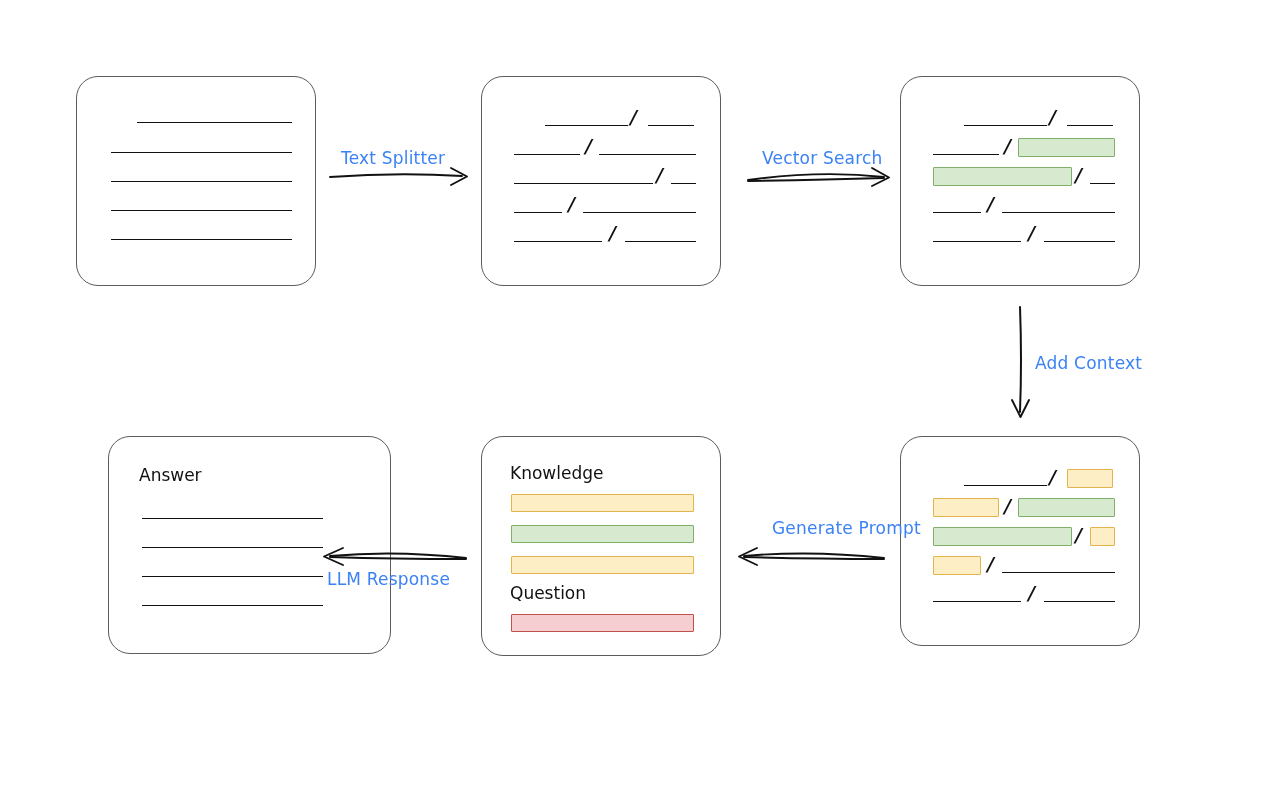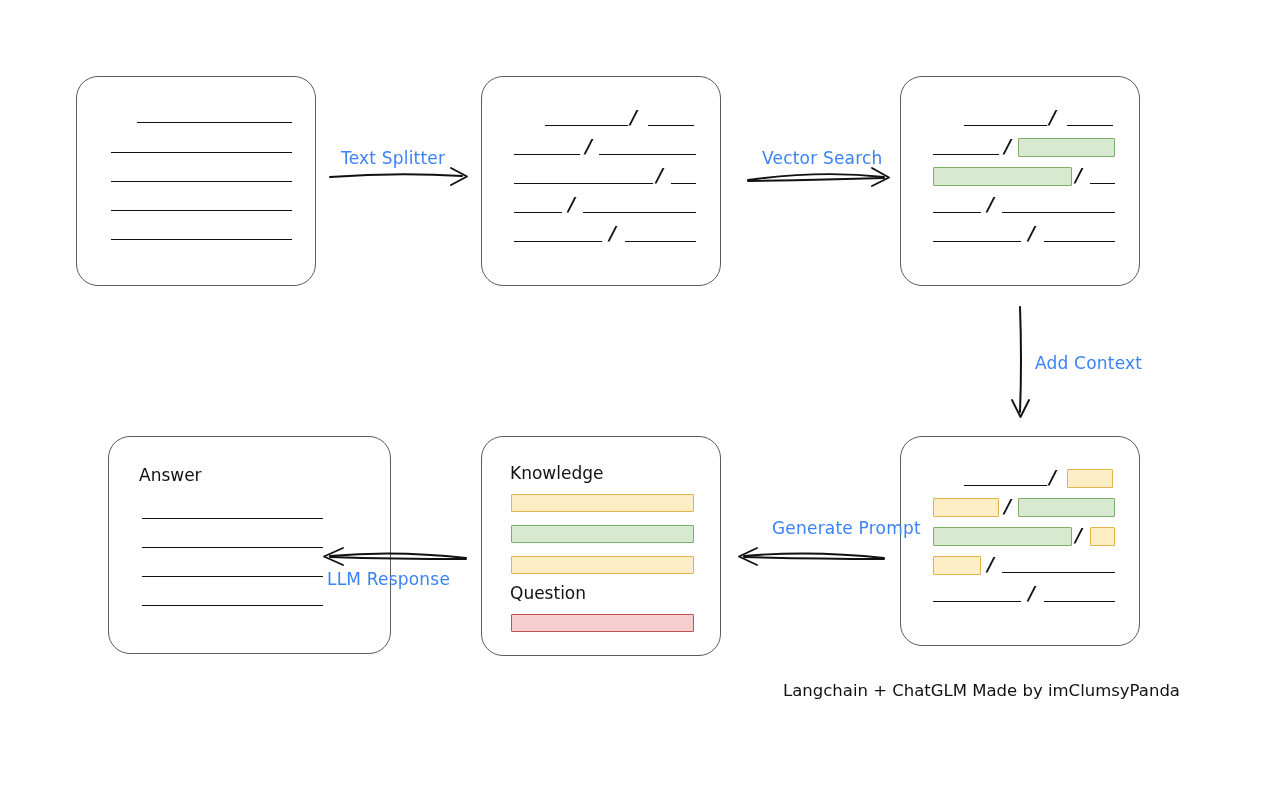--- a/index.html
+++ b/index.html
@@ -199,15 +199,14 @@
   <div class="lbl" style="left:341px;top:148px;">Text Splitter</div>
 
   <div class="lbl" style="left:749px;top:148px;margin-left:13px;">Vector Search</div>
 
   <div class="lbl" style="left:1035px;top:353px;">Add Context</div>
 
   <div class="lbl" style="left:740px;top:518px;margin-left:32px;">Generate Prompt</div>
 
   <div class="lbl" style="left:327px;top:525px;margin-top:44px;">LLM Response</div>
 
-  <div class="footer" style="left:783px;top:681px;">Langchain + ChatGLM Made by imClumsyPanda</div>
 
 </div>
 
 </body></html>

